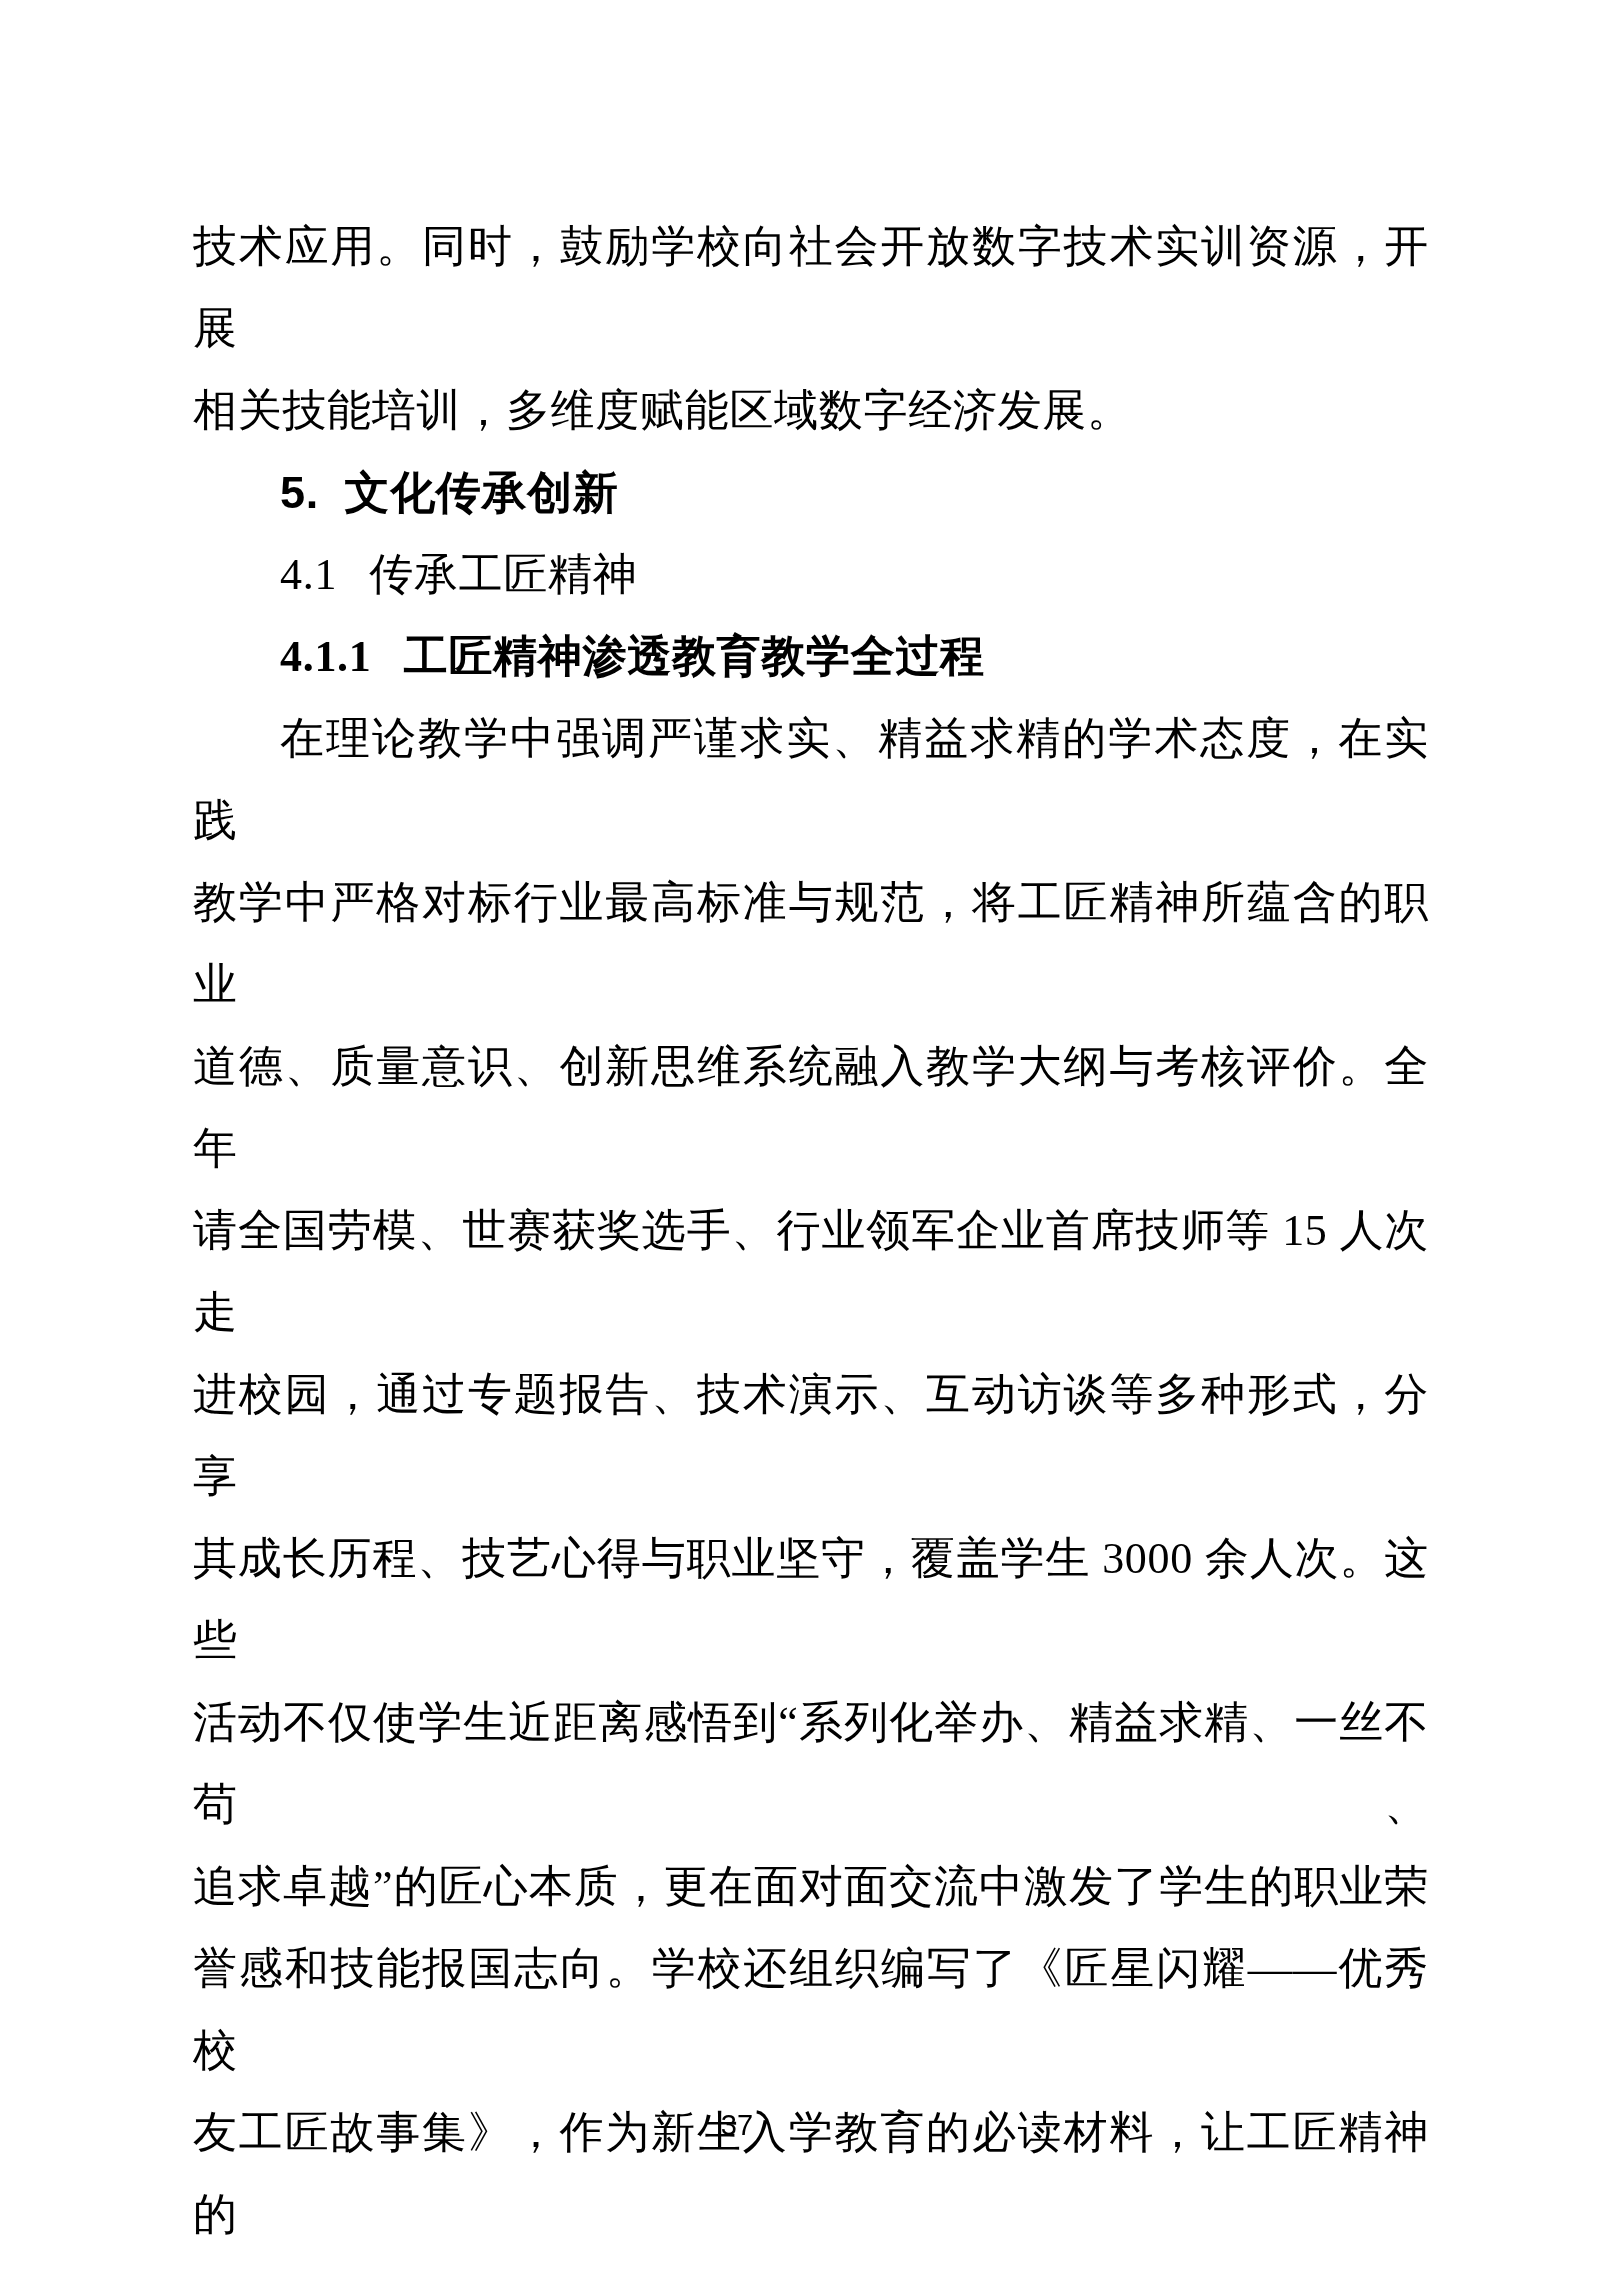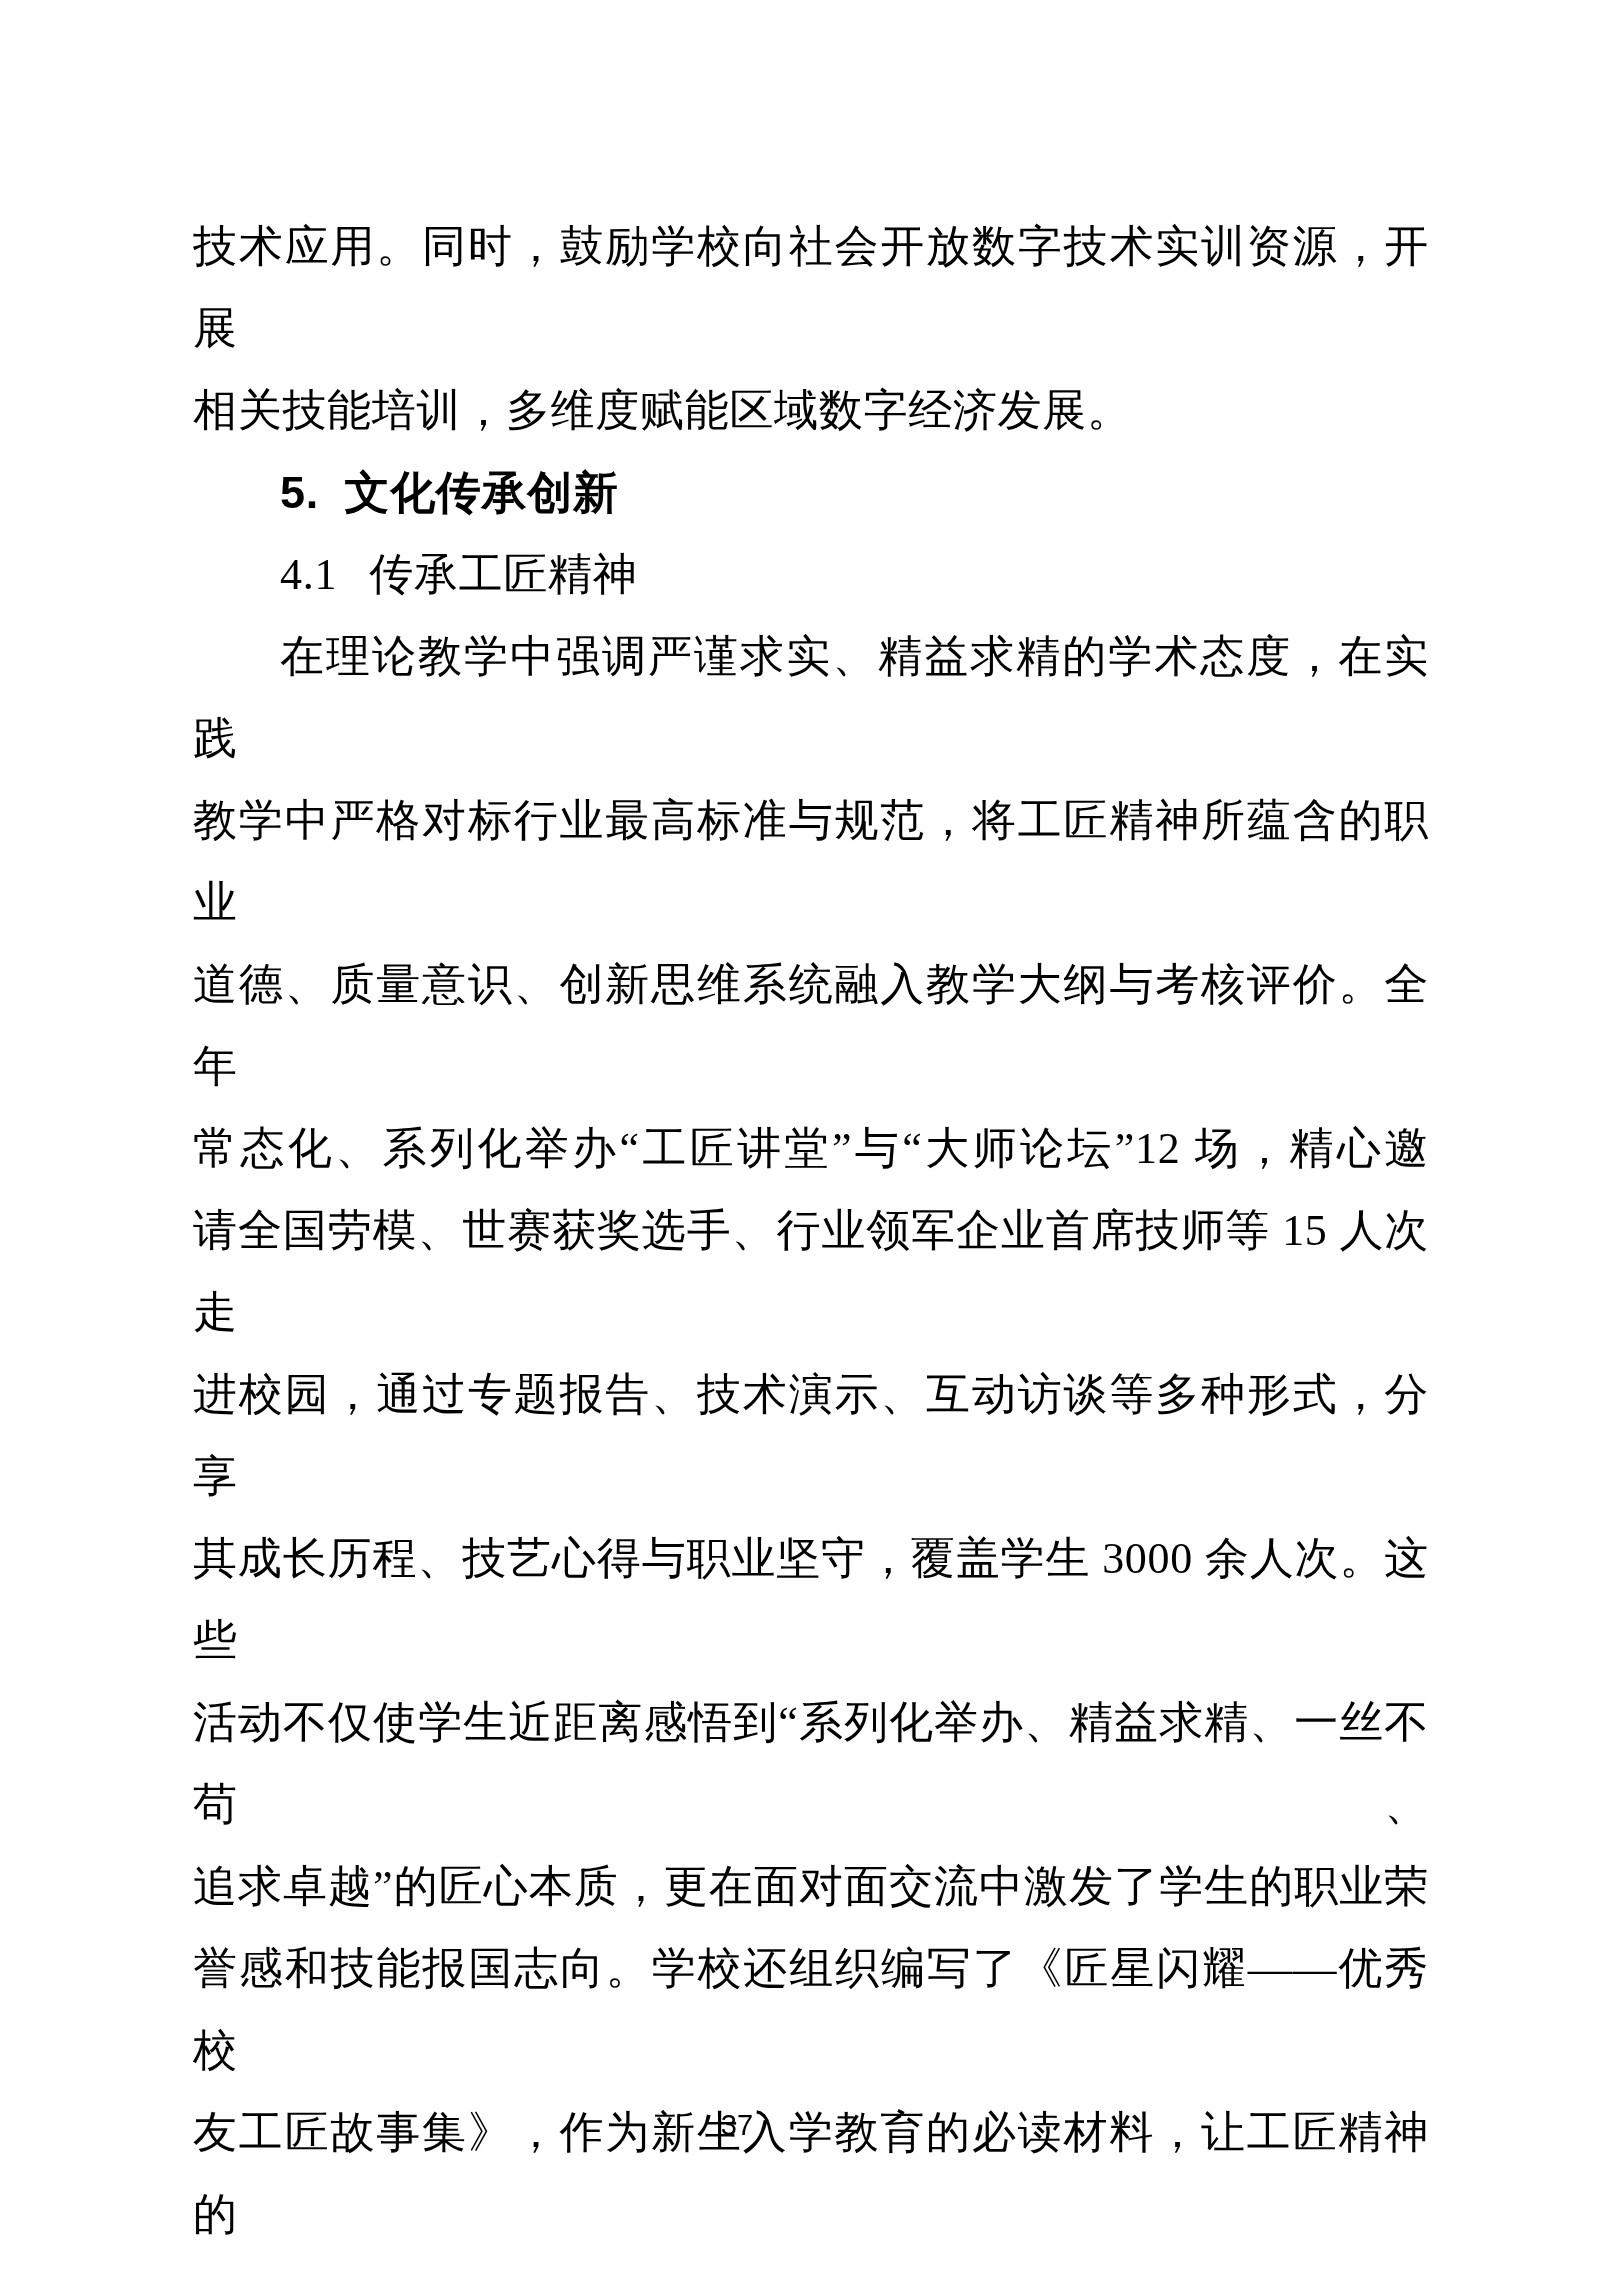--- a/index.html
+++ b/index.html
@@ -72,24 +72,24 @@
 </style>
 </head>
 <body>
 
 <div class="page">
   <div class="doc">
     <div class="line fill">技术应用。同时，鼓励学校向社会开放数字技术实训资源，开展</div>
     <div class="line">相关技能培训，多维度赋能区域数字经济发展。</div>
     <div class="line h1 ind">5. 文化传承创新</div>
     <div class="line h2 ind">4.1 传承工匠精神</div>
+    <div class="line h3 ind">4.1.1 工匠精神渗透教育教学全过程</div>
     <div class="line fill ind">在理论教学中强调严谨求实、精益求精的学术态度，在实践</div>
     <div class="line fill">教学中严格对标行业最高标准与规范，将工匠精神所蕴含的职业</div>
     <div class="line fill">道德、质量意识、创新思维系统融入教学大纲与考核评价。全年</div>
-    <div class="line fill">常态化、系列化举办“工匠讲堂”与“大师论坛”12 场，精心邀</div>
     <div class="line fill">请全国劳模、世赛获奖选手、行业领军企业首席技师等 15 人次走</div>
     <div class="line fill">进校园，通过专题报告、技术演示、互动访谈等多种形式，分享</div>
     <div class="line fill">其成长历程、技艺心得与职业坚守，覆盖学生 3000 余人次。这些</div>
     <div class="line fill">活动不仅使学生近距离感悟到“系列化举办、精益求精、一丝不苟、</div>
     <div class="line fill">追求卓越”的匠心本质，更在面对面交流中激发了学生的职业荣</div>
     <div class="line fill">誉感和技能报国志向。学校还组织编写了《匠星闪耀——优秀校</div>
     <div class="line fill">友工匠故事集》，作为新生入学教育的必读材料，让工匠精神的</div>
 
   </div>
   <div class="page-number">37</div>

